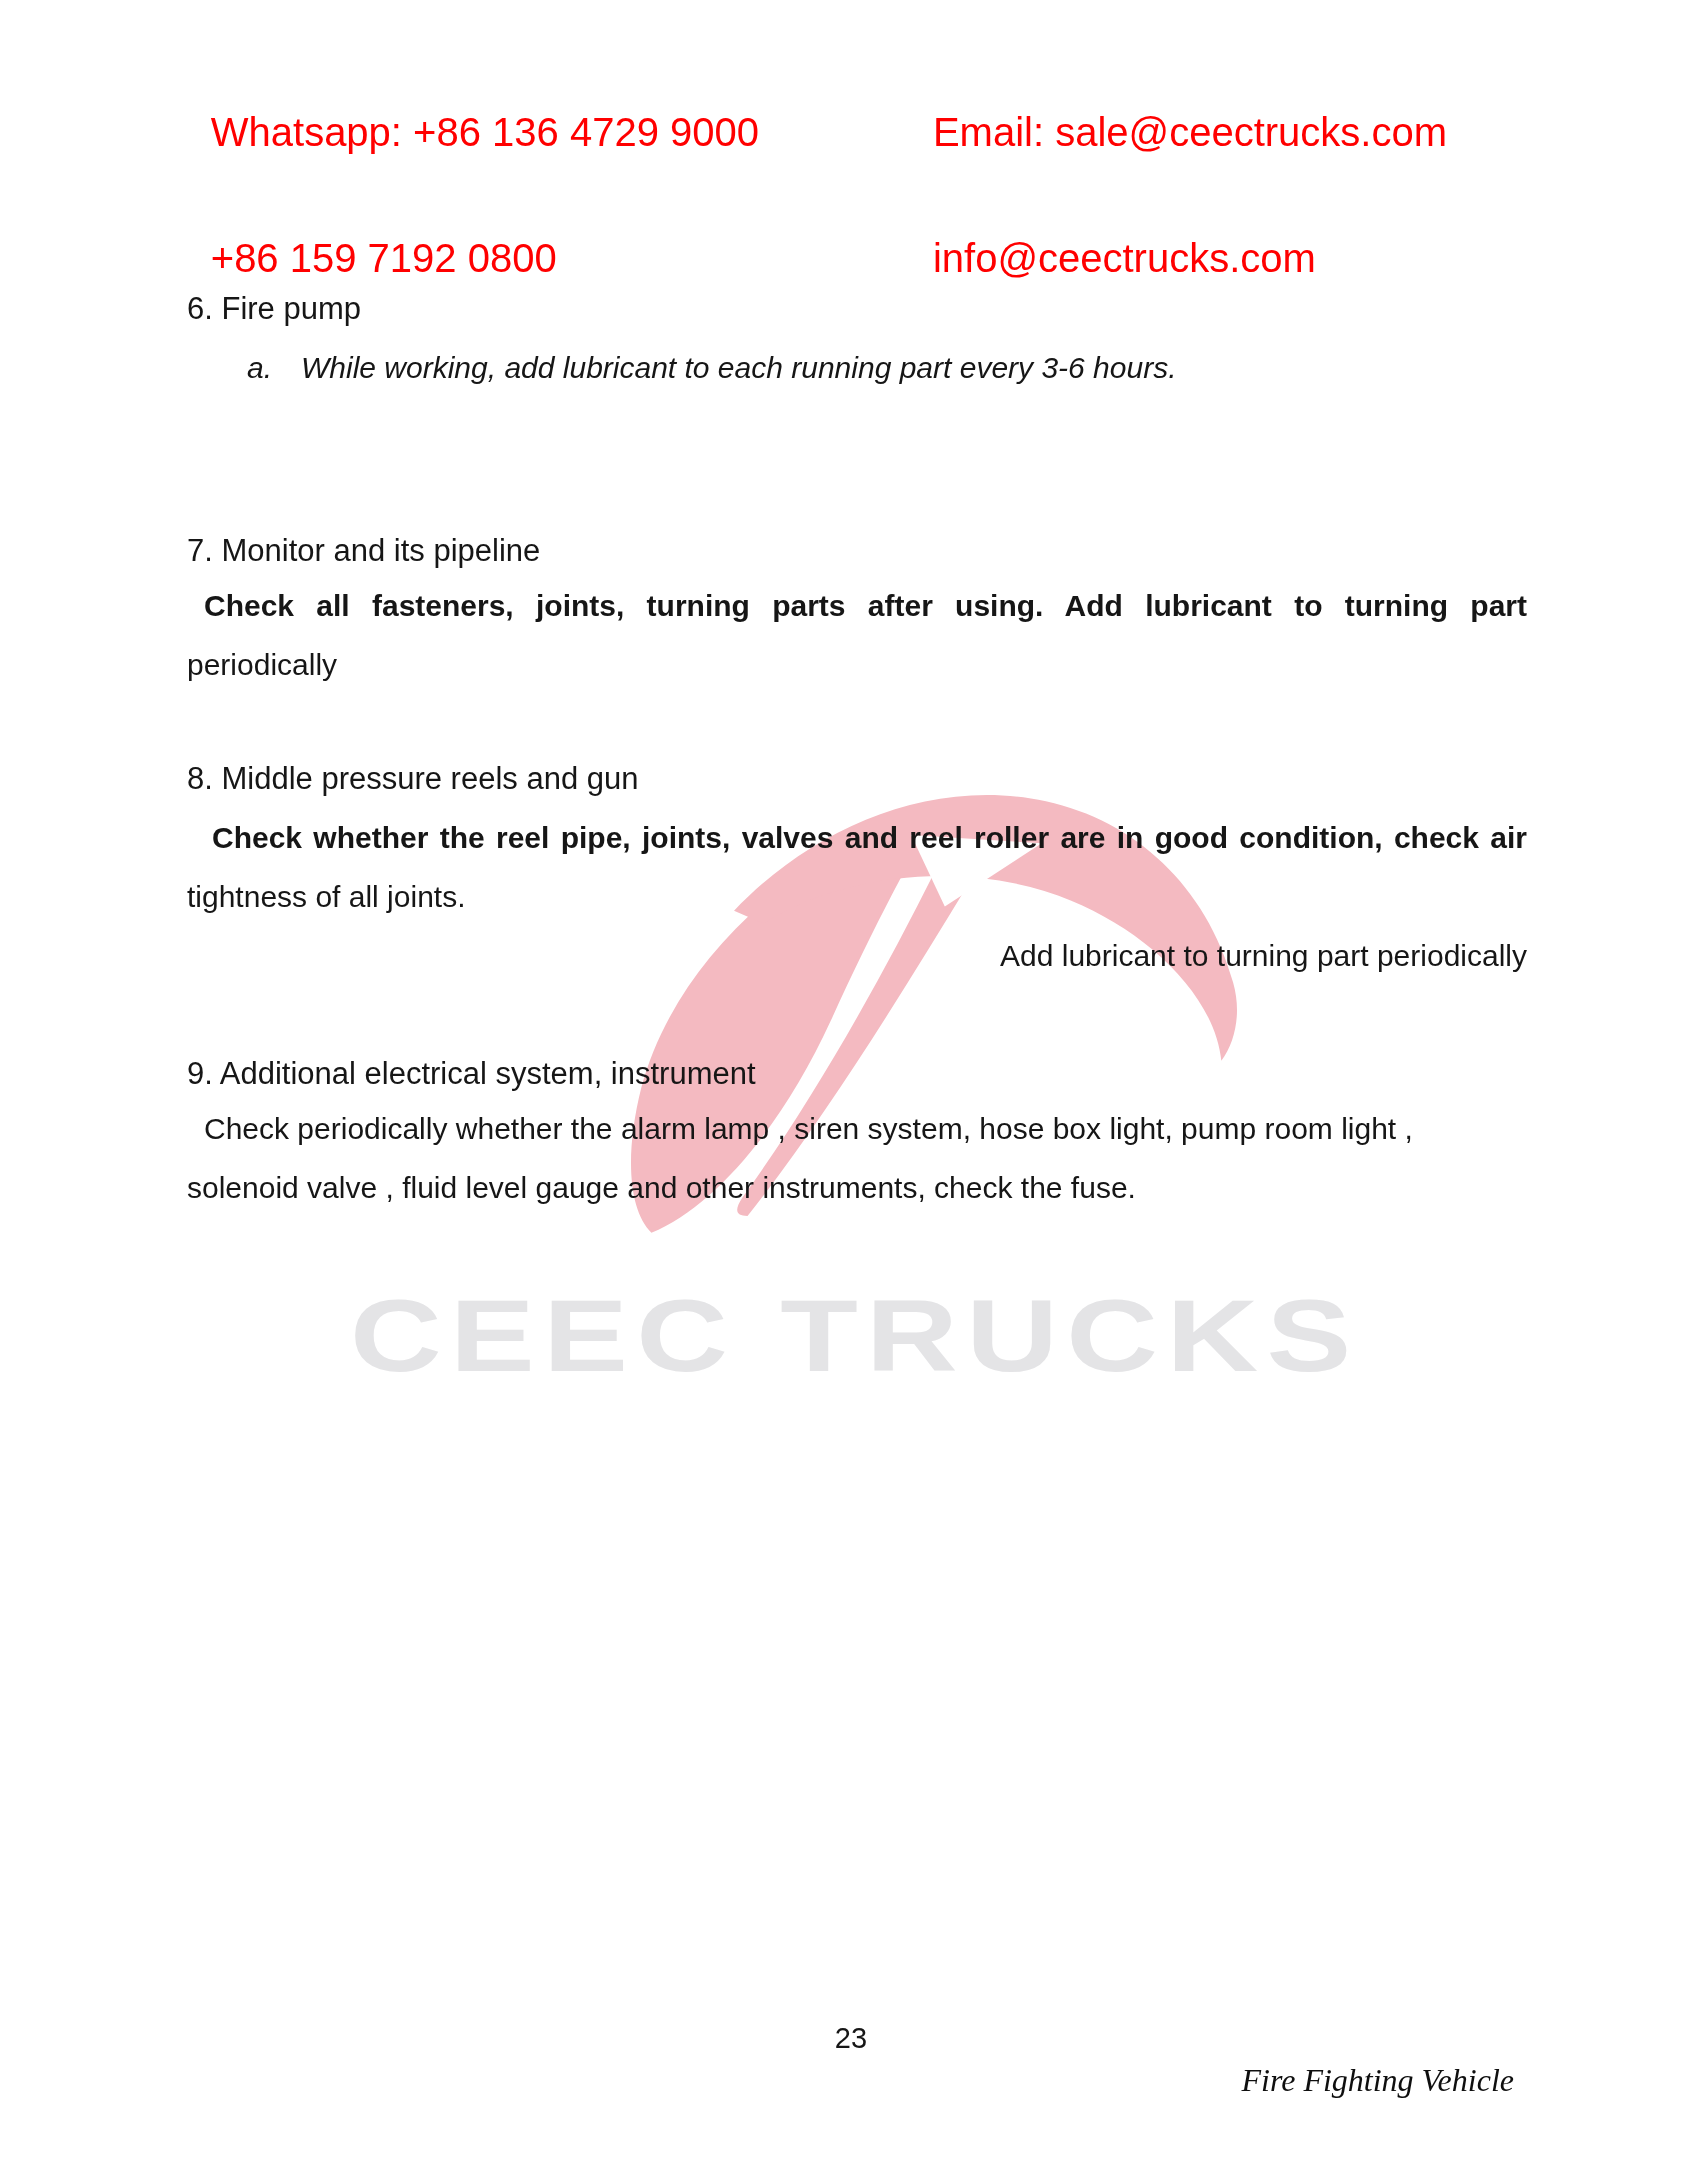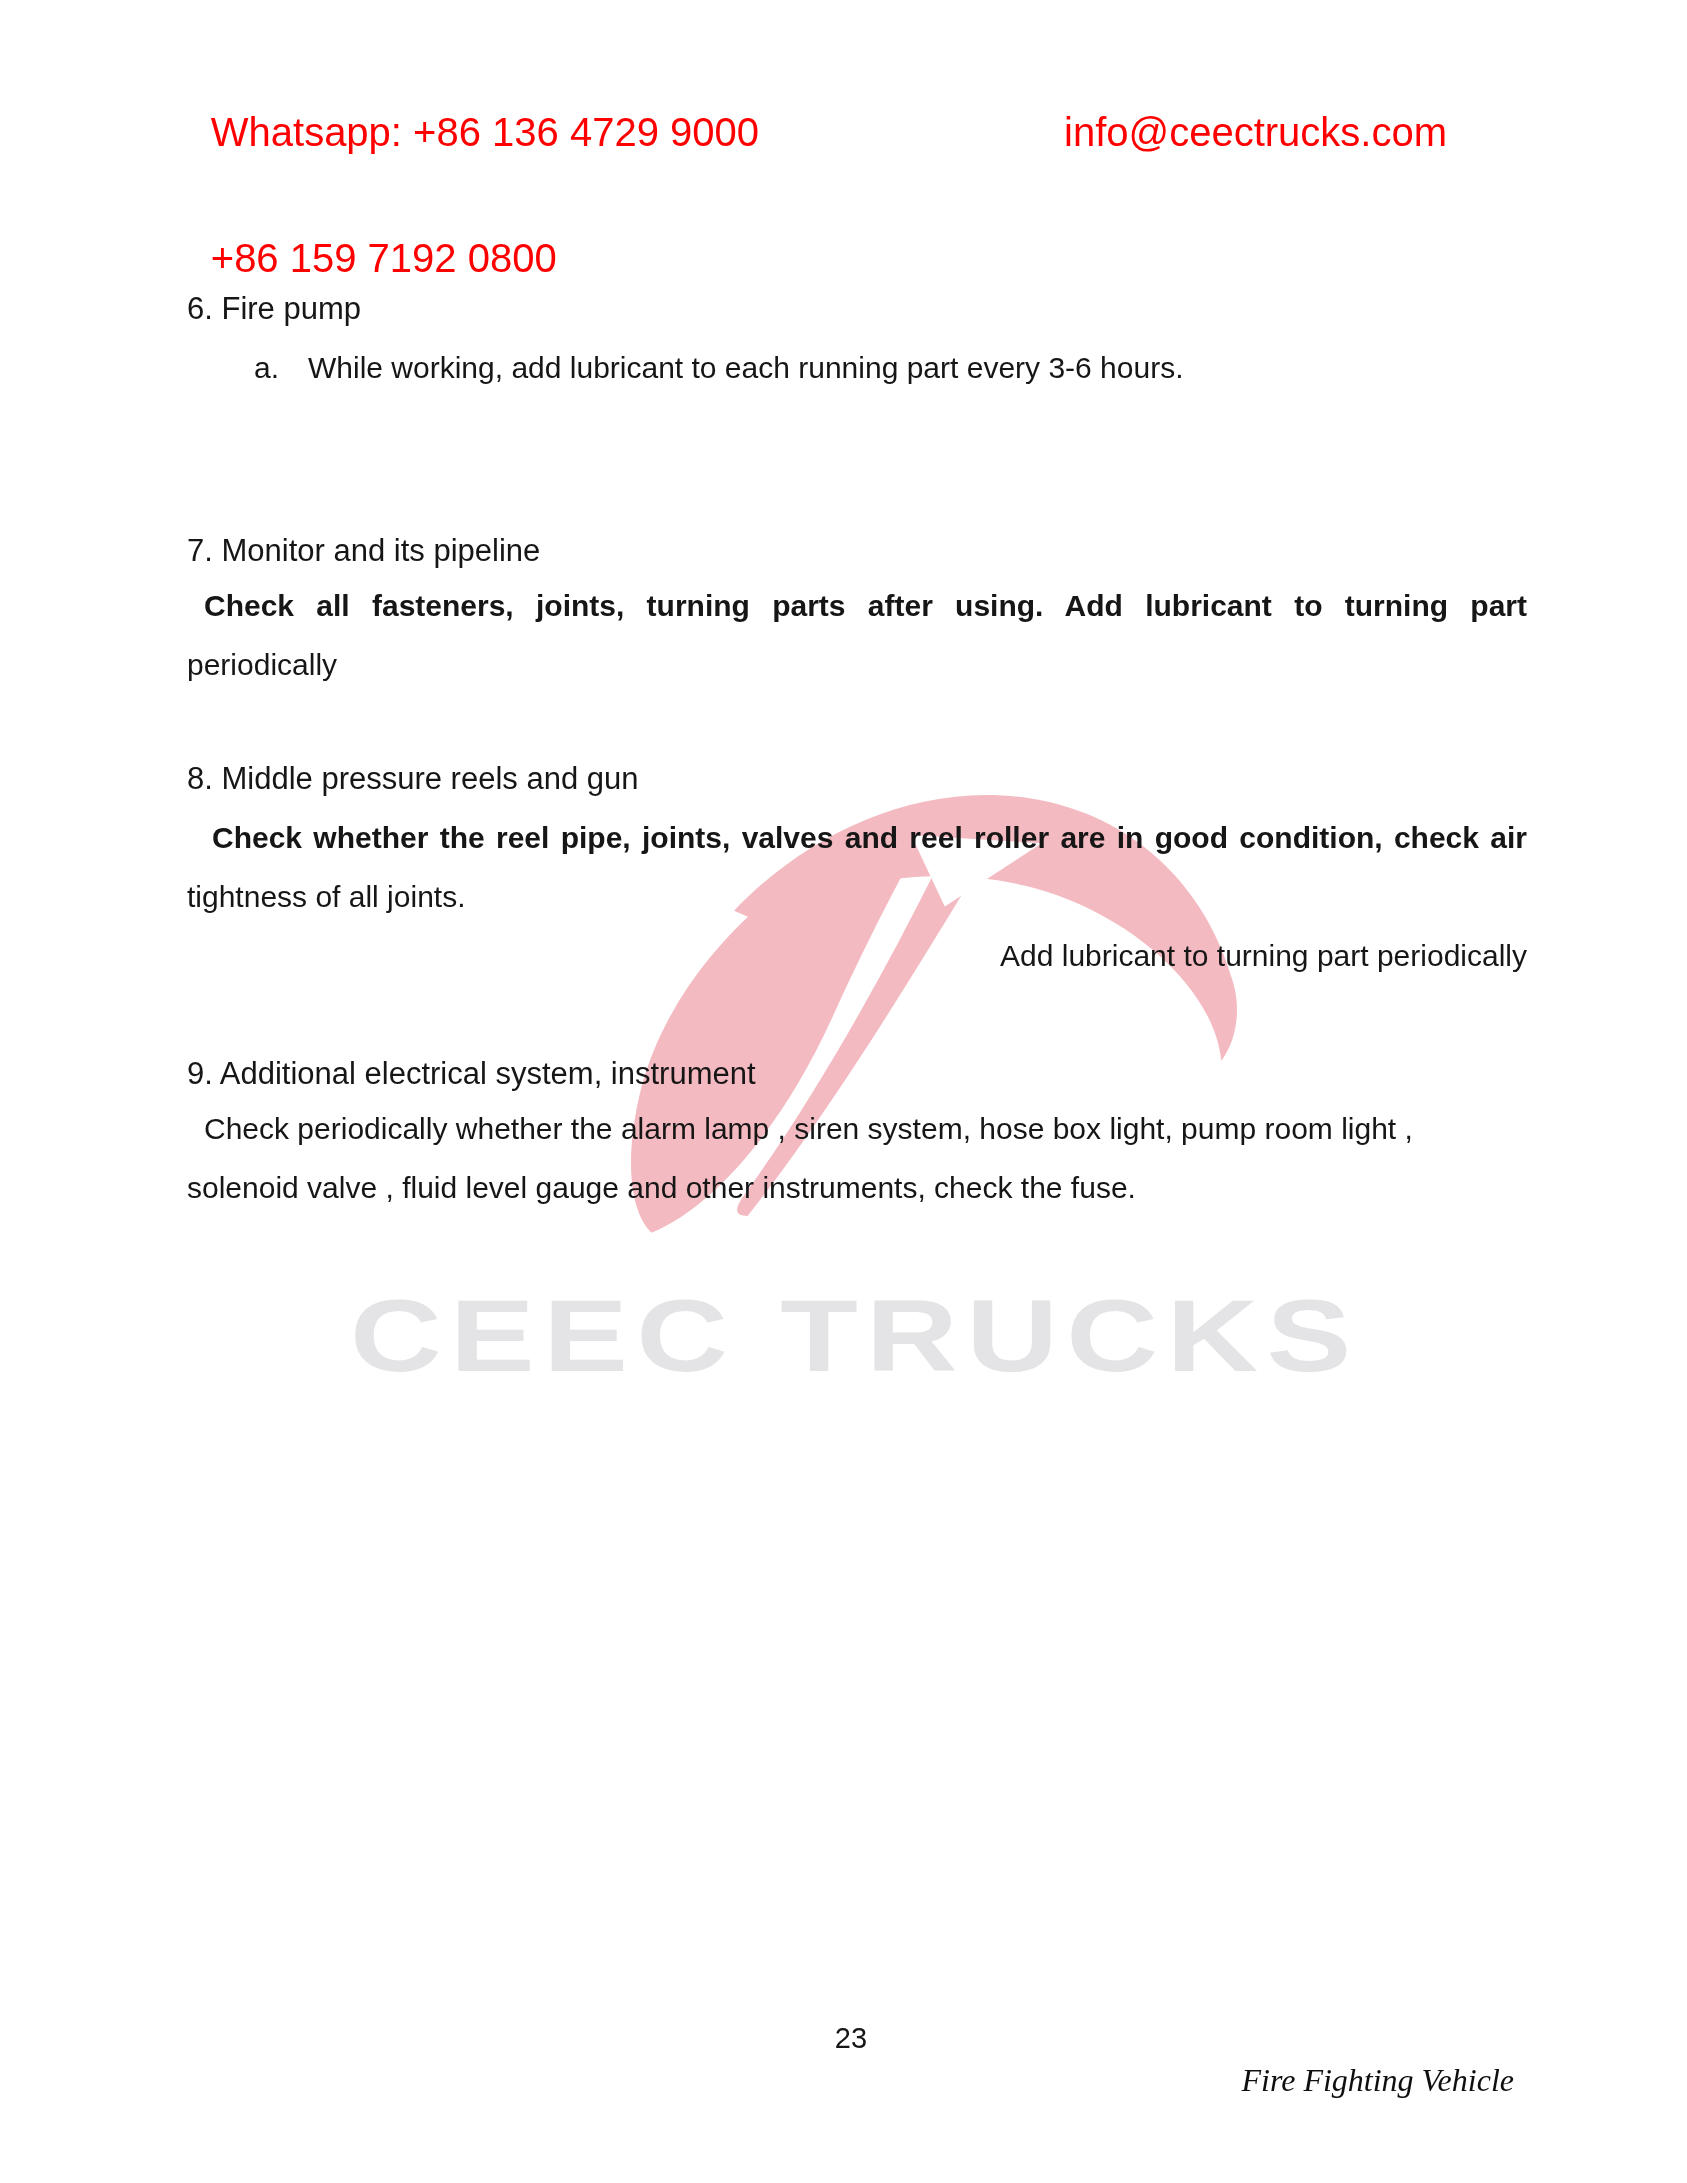--- a/index.html
+++ b/index.html
@@ -52,21 +52,21 @@
     font-size:30px;
     line-height:39px;
     z-index:1;
     box-sizing:border-box;
   }
   .hd{ font-weight:400; font-size:31px; }
   .just{ text-align:justify; text-align-last:justify;font-weight:bold; }
   .ind20{ padding-left:17px; }
   .ind30{ padding-left:25px; }
   .ind40{ padding-left:34px;text-align:right; }
-  .item{ left:254px; width:1274px; }
+  .item{ left:247px; width:1274px;font-style:italic; }
   .item-label{ display:inline-block; width:54px; }
   
   .pageno{
     position:absolute;
     left:0; right:0; top:2021px;
     text-align:center;
     text-indent:15px;
     font-size:29px;
     line-height:34px;
     z-index:1;
@@ -111,20 +111,21 @@
     <path fill="#ffffff" d="M 1080 990 L 1235 1000 L 1120 1075 Z"></path>
   </svg>
 
   <div class="wm-text">CEEC TRUCKS</div>
 
   <div class="hdr hdr-left">
     <div>Whatsapp: +86 136 4729 9000</div>
     <div>+86 159 7192 0800</div>
   </div>
   <div class="hdr hdr-right">
+    <div>Email: sale@ceectrucks.com</div>
     <div>info@ceectrucks.com</div>
   </div>
 
   <div class="bl hd" style="top:289px">6. Fire pump</div>
   <div class="bl item" style="top:348px">
     <span class="item-label">a.</span><span>While working, add lubricant to each running part every 3-6 hours.</span>
   </div>
 
   <div class="bl hd" style="top:531px">7. Monitor and its pipeline</div>
   <div class="bl just ind20" style="top:586px">Check all fasteners, joints, turning parts after using. Add lubricant to turning part</div>

